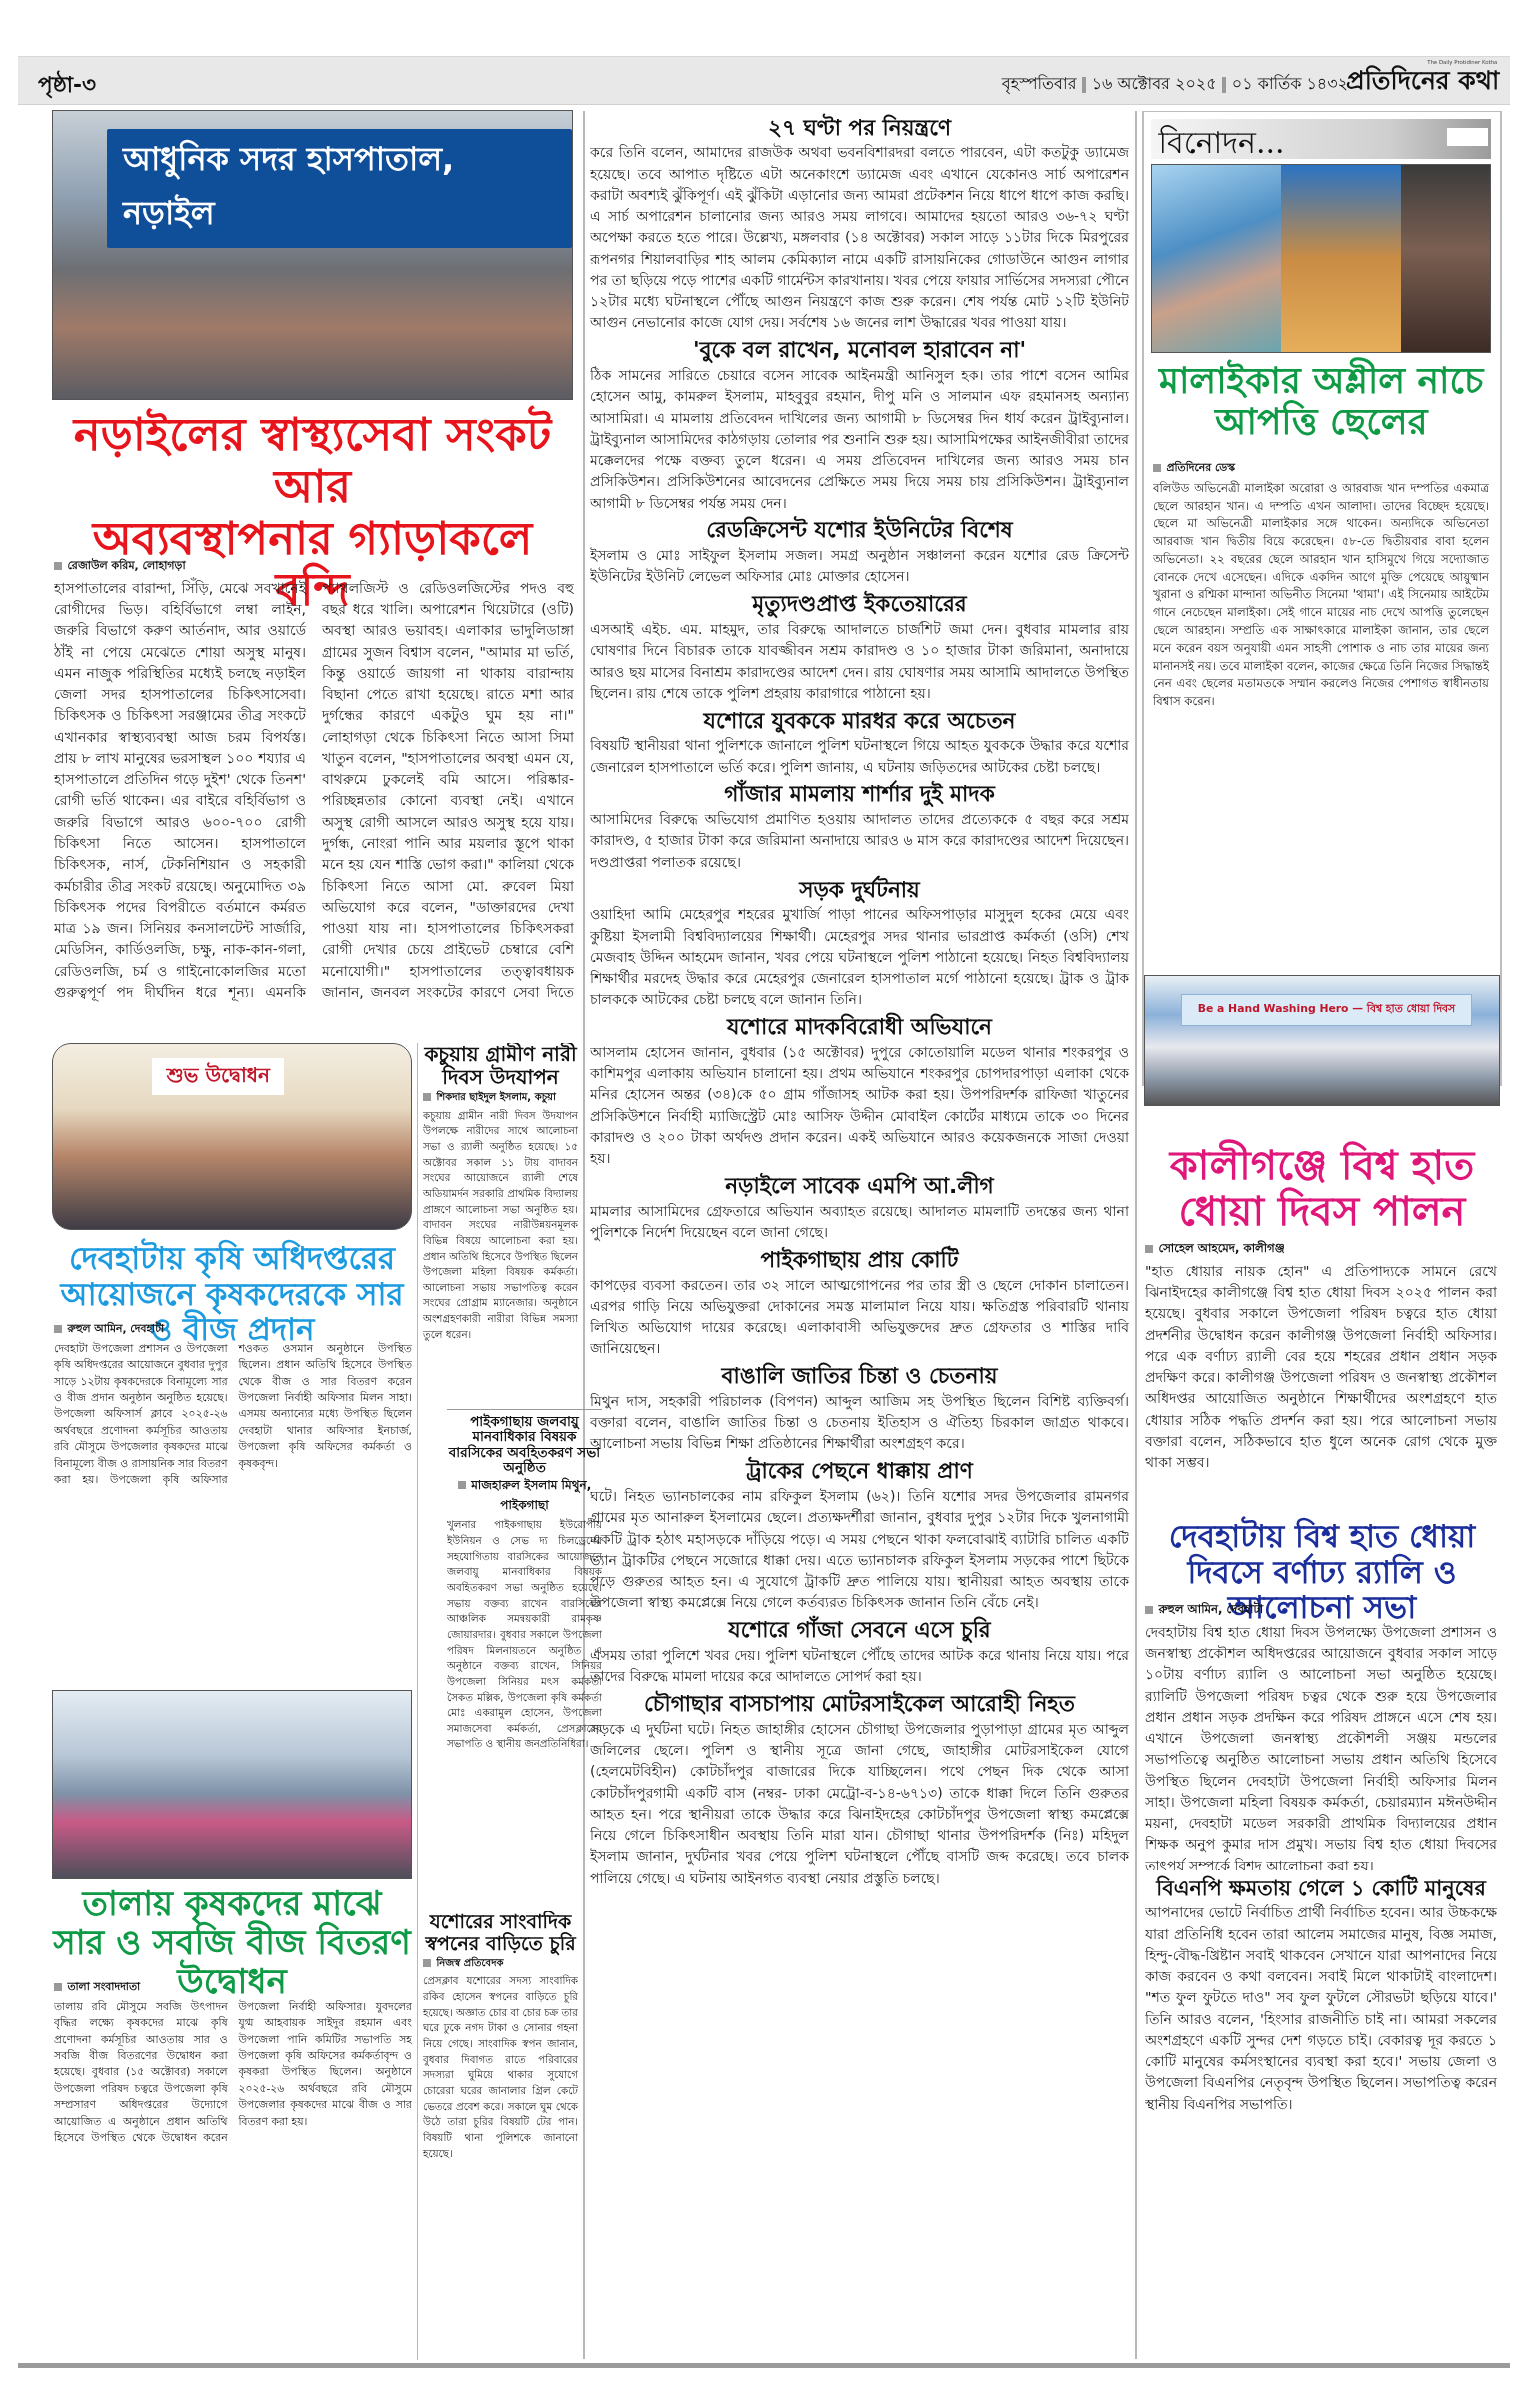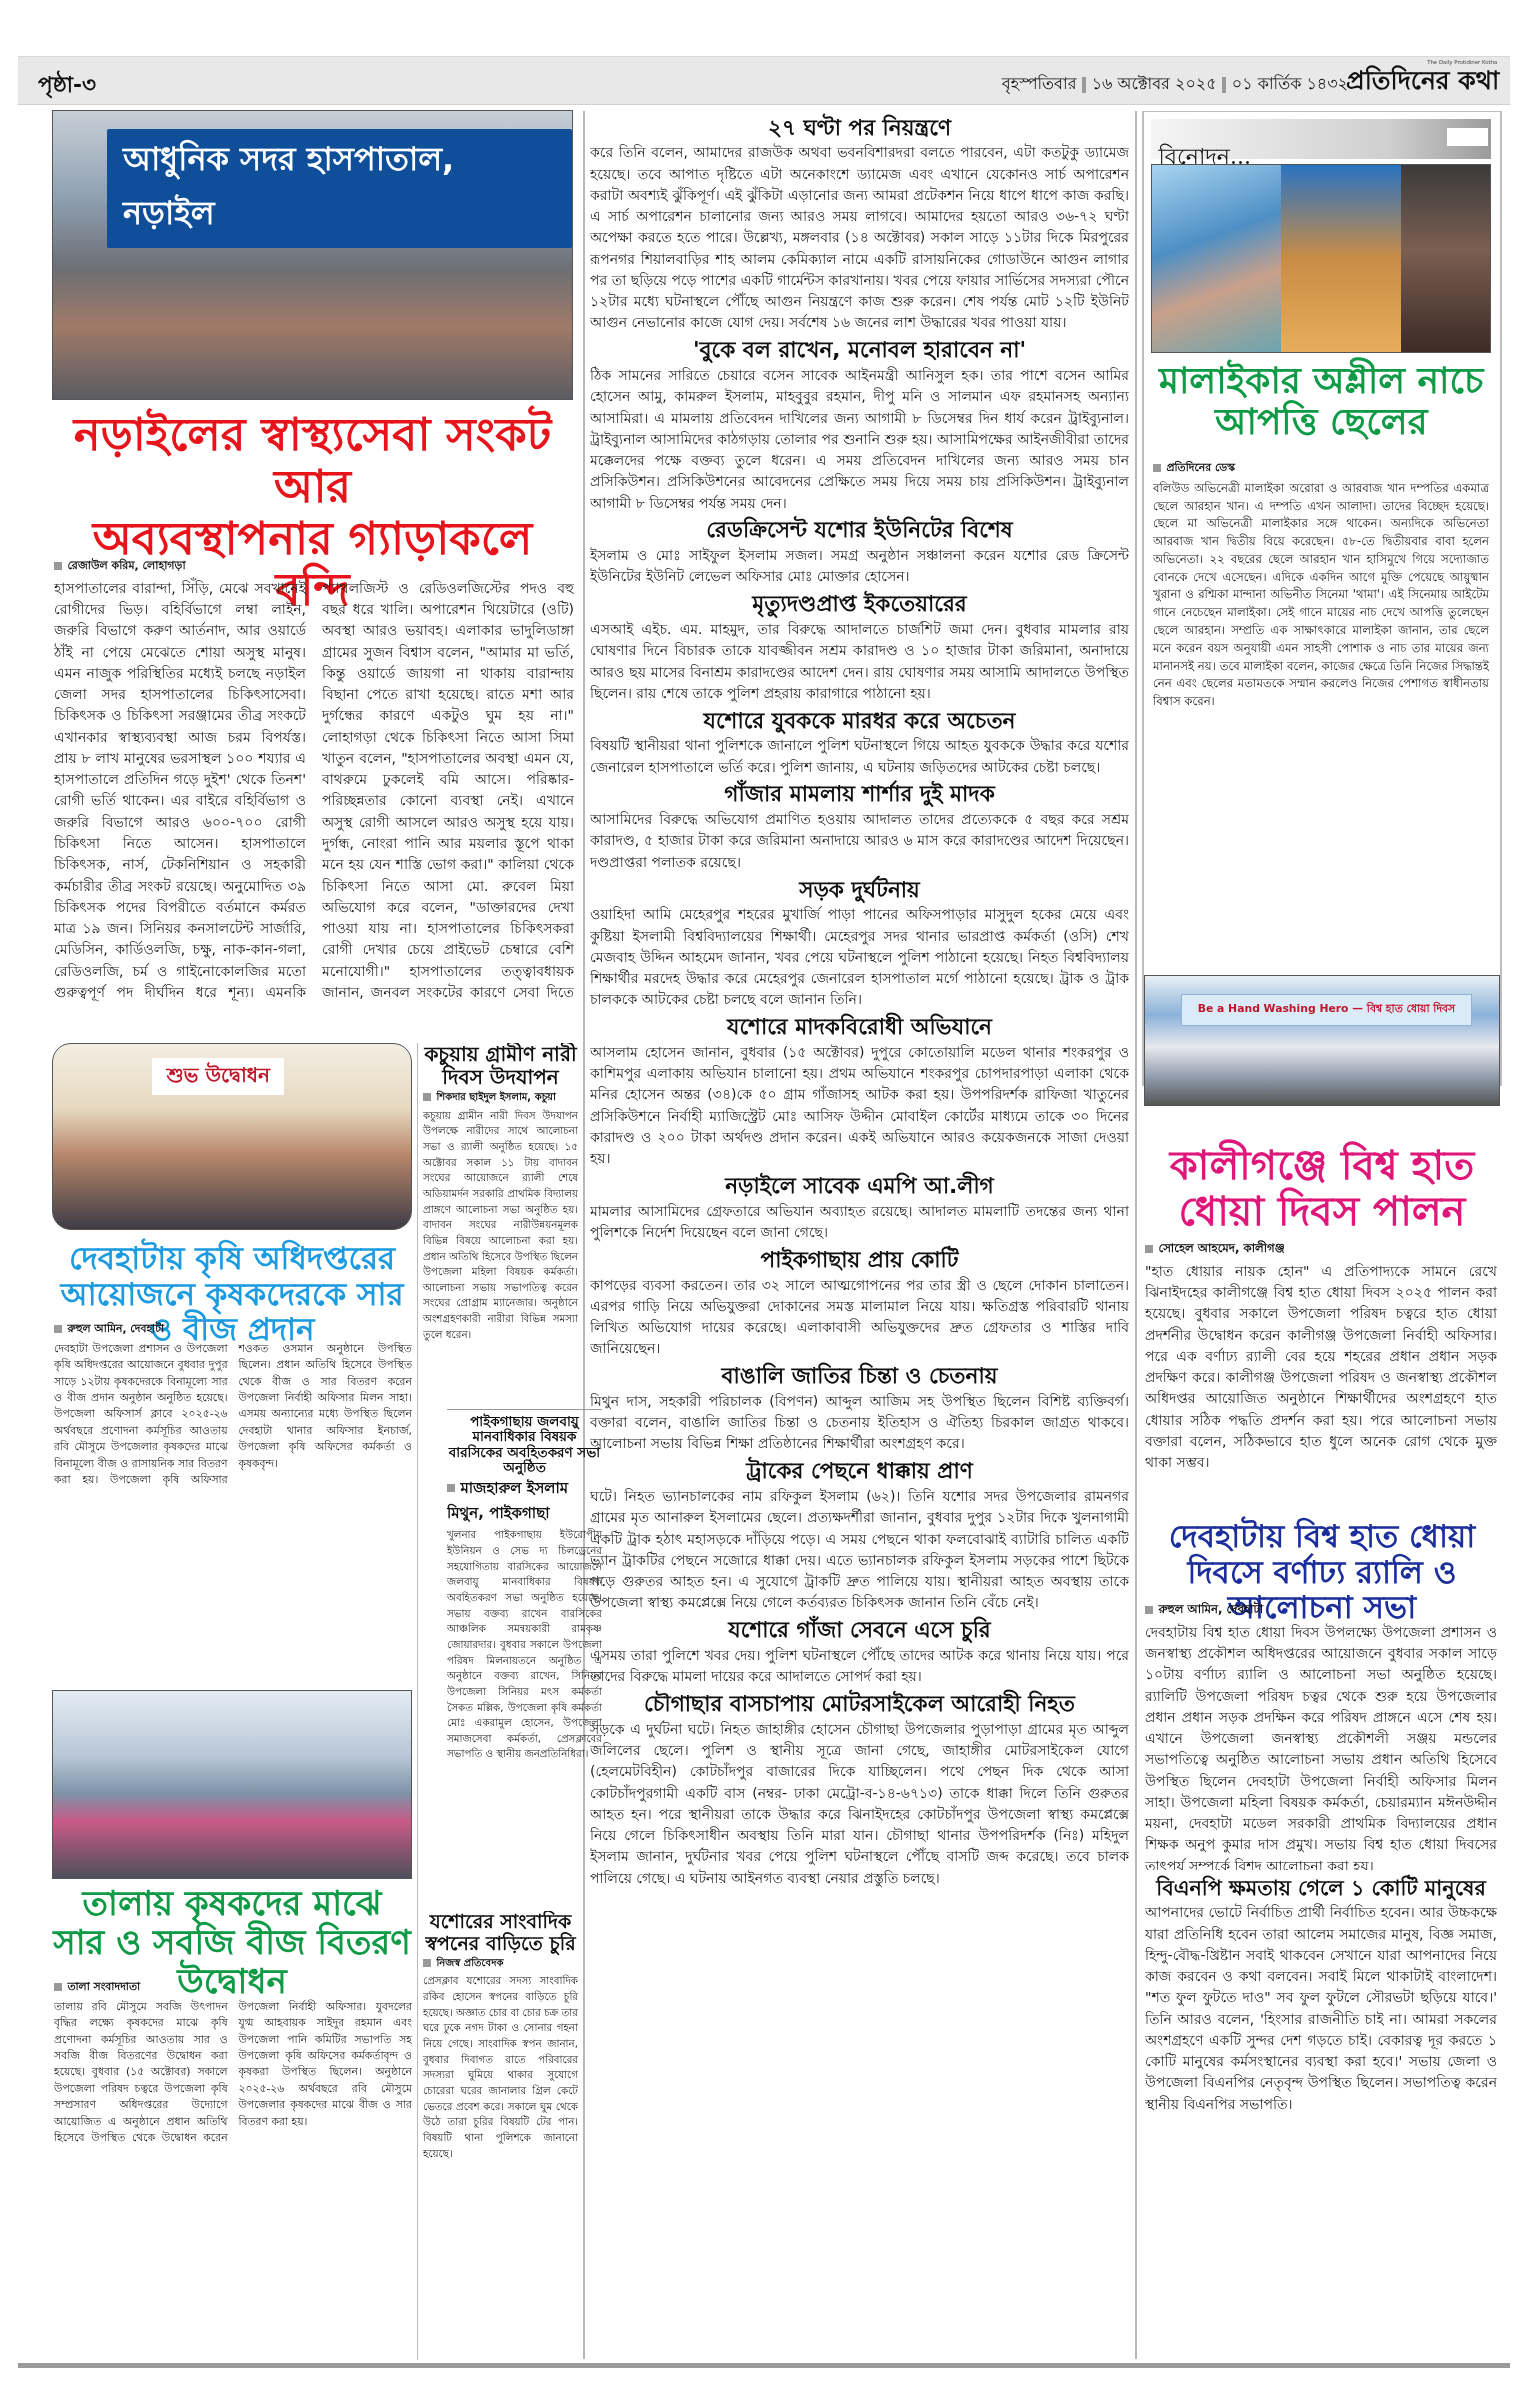--- a/index.html
+++ b/index.html
@@ -34,21 +34,21 @@
   .hl-black { color: #111; font-weight: bold; text-align: center; line-height: 1.15; }
 
   .byline { font-size: 11px; font-weight: bold; color: #111; margin-bottom: 1.8px; }
   .byline::before { content: ""; display: inline-block; width: 8px; height: 8px; background: #999; margin-right: 5.4px; vertical-align: middle; }
   .body { font-size: 14px; line-height: 1.52; text-align: justify; color: #1c1c1c; }
   .cols2 { column-count: 2; column-gap: 16px; }
   .sub-hl { font-size: 21.6px; font-weight: bold; text-align: center; color: #111; margin: 3.6px 0 1.8px; line-height: 1.2; }
 
   .ent-box { left: 1142px; top: 111px; width: 360px; height: 975px; border: 2.7px solid #bdbdbd; border-top: 1.8px solid #bdbdbd; }
   .ent-label { left: 7.2px; top: 7.2px; width: 340px; height: 40px; background: linear-gradient(90deg, #f5f5f5 0%, #cfcfcf 70%, #9b9b9b 100%); }
-  .ent-label span { position: absolute; left: 7.2px; top: 20px; font-size: 22px; font-family: "DejaVu Serif", serif; color: #111; }
+  .ent-label span { position: absolute; left: 7.2px; top: 0; font-size: 30px; font-family: "DejaVu Serif", serif; color: #111; }
   .ent-white { position: absolute; right: 3.6px; top: 9px; width: 41px; height: 18px; background: #fff; }
 
   .footer-rule { left: 18px; top: 2363px; width: 1492px; height: 5.4px; background: #9a9a9a; }
 </style>
 </head>
 <body>
 
 <div class="abs header">
   <div class="abs page-no">পৃষ্ঠা-৩</div>
   <div class="abs date-line">
@@ -78,21 +78,21 @@
   <div style="position:absolute; left:99px; top:14.4px; background:#fff; color:#c0162a; font-size:20px; font-weight:bold; padding:1.8px 14.4px;">শুভ উদ্বোধন</div>
 </div>
 <div class="abs" style="left:423px; top:1043px; width:155px; height:324px; overflow:hidden;">
   <div class="hl-black" style="font-size:20px;">কচুয়ায় গ্রামীণ নারী দিবস উদযাপন</div>
   <div class="byline" style="font-size:10px;">শিকদার ছাইদুল ইসলাম, কচুয়া</div>
   <div class="body" style="font-size:10.3px;">কচুয়ায় গ্রামীন নারী দিবস উদযাপন উপলক্ষে নারীদের সাথে আলোচনা সভা ও র‍্যালী অনুষ্ঠিত হয়েছে। ১৫ অক্টোবর সকাল ১১ টায় বাদাবন সংঘের আয়োজনে র‍্যালী শেষে অডিয়ামর্দন সরকারি প্রাথমিক বিদ্যালয় প্রাঙ্গণে আলোচনা সভা অনুষ্ঠিত হয়। বাদাবন সংঘের নারীউন্নয়নমূলক বিভিন্ন বিষয়ে আলোচনা করা হয়। প্রধান অতিথি হিসেবে উপস্থিত ছিলেন উপজেলা মহিলা বিষয়ক কর্মকর্তা। আলোচনা সভায় সভাপতিত্ব করেন সংঘের প্রোগ্রাম ম্যানেজার। অনুষ্ঠানে অংশগ্রহণকারী নারীরা বিভিন্ন সমস্যা তুলে ধরেন।</div>
 </div>
 
 <div class="abs" style="left:447px; top:1374px; width:155px; height:530px; overflow:hidden;margin-top:35px;">
   <div class="hl-black" style="font-size:13.5px; border-top:0.9px solid #999; padding-top:3.6px;">পাইকগাছায় জলবায়ু মানবাধিকার বিষয়ক বারসিকের অবহিতকরণ সভা অনুষ্ঠিত</div>
-  <div class="byline" style="font-size:15px;">মাজহারুল ইসলাম মিথুন, পাইকগাছা</div>
+  <div class="byline" style="font-size:12px;text-align:center;">মাজহারুল ইসলাম মিথুন, পাইকগাছা</div>
   <div class="body" style="font-size:10.3px;">খুলনার পাইকগাছায় ইউরোপীয় ইউনিয়ন ও সেভ দ্য চিলড্রেনের সহযোগিতায় বারসিকের আয়োজনে জলবায়ু মানবাধিকার বিষয়ক অবহিতকরণ সভা অনুষ্ঠিত হয়েছে। সভায় বক্তব্য রাখেন বারসিকের আঞ্চলিক সমন্বয়কারী রামকৃষ্ণ জোয়ারদার। বুধবার সকালে উপজেলা পরিষদ মিলনায়তনে অনুষ্ঠিত এ অনুষ্ঠানে বক্তব্য রাখেন, সিনিয়র উপজেলা সিনিয়র মৎস কর্মকর্তা সৈকত মল্লিক, উপজেলা কৃষি কর্মকর্তা মোঃ একরামুল হোসেন, উপজেলা সমাজসেবা কর্মকর্তা, প্রেসক্লাবের সভাপতি ও স্থানীয় জনপ্রতিনিধিরা।</div>
 </div>
 
 <div class="abs hl-blue" style="left:52px; top:1241px; width:360px; font-size:31px;">দেবহাটায় কৃষি অধিদপ্তরের আয়োজনে কৃষকদেরকে সার ও বীজ প্রদান</div>
 <div class="abs" style="left:54px; top:1320px; width:358px; height:360px; overflow:hidden;">
   <div class="byline" style="font-size:10.8px;">রুহুল আমিন, দেবহাটা</div>
   <div class="body cols2" style="font-size:10.8px; height:342px; column-gap:10.8px;">দেবহাটা উপজেলা প্রশাসন ও উপজেলা কৃষি অধিদপ্তরের আয়োজনে বুধবার দুপুর সাড়ে ১২টায় কৃষকদেরকে বিনামূল্যে সার ও বীজ প্রদান অনুষ্ঠান অনুষ্ঠিত হয়েছে। উপজেলা অফিসার্স ক্লাবে ২০২৫-২৬ অর্থবছরে প্রণোদনা কর্মসূচির আওতায় রবি মৌসুমে উপজেলার কৃষকদের মাঝে বিনামূল্যে বীজ ও রাসায়নিক সার বিতরণ করা হয়। উপজেলা কৃষি অফিসার শওকত ওসমান অনুষ্ঠানে উপস্থিত ছিলেন। প্রধান অতিথি হিসেবে উপস্থিত থেকে বীজ ও সার বিতরণ করেন উপজেলা নির্বাহী অফিসার মিলন সাহা। এসময় অন্যান্যের মধ্যে উপস্থিত ছিলেন দেবহাটা থানার অফিসার ইনচার্জ, উপজেলা কৃষি অফিসের কর্মকর্তা ও কৃষকবৃন্দ।</div>
 </div>
 
 <div class="abs photo ph-farm" style="left:52px; top:1690px; width:360px; height:189px;"></div>

